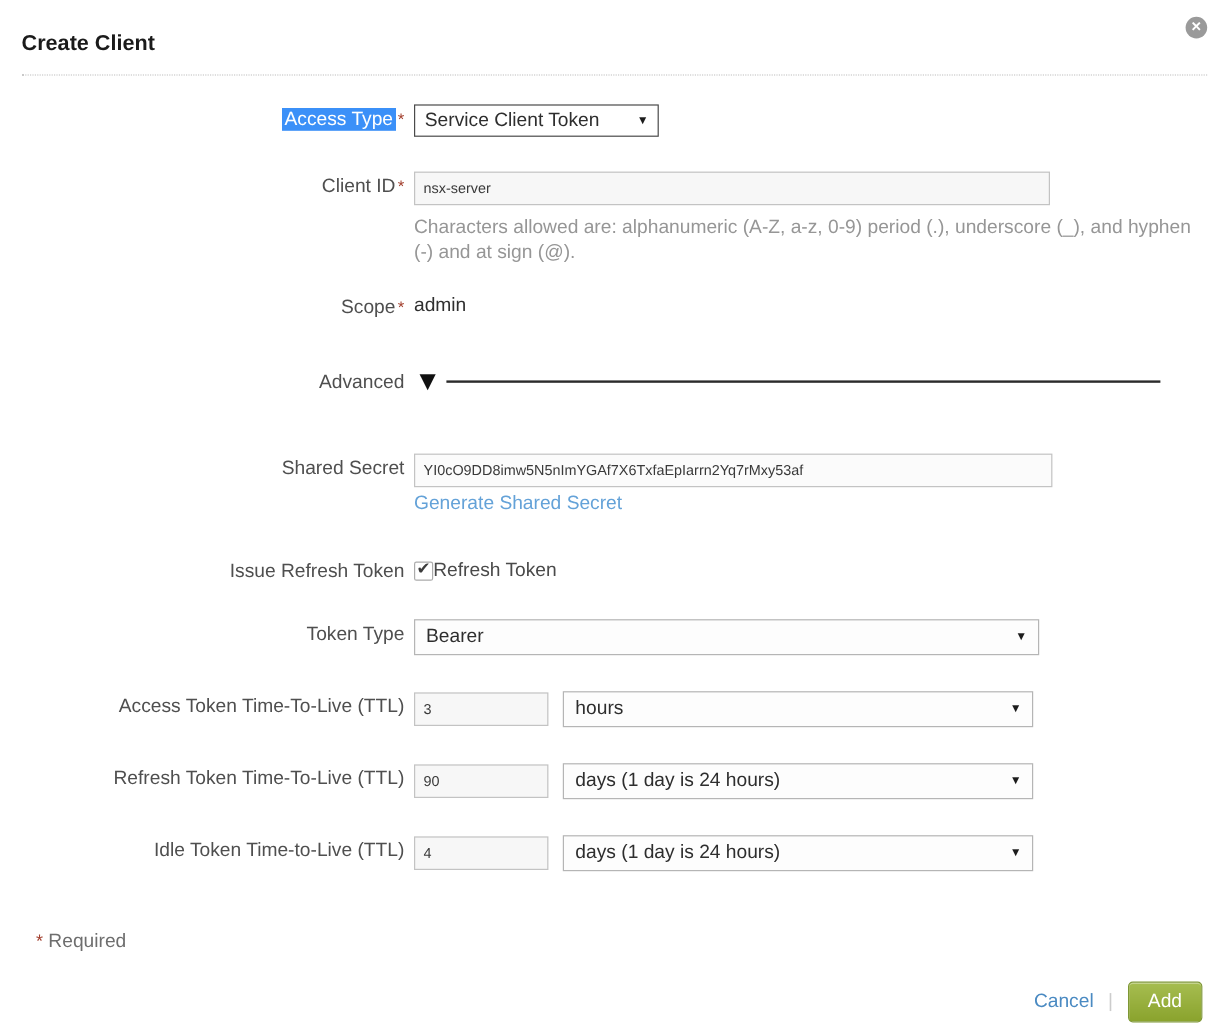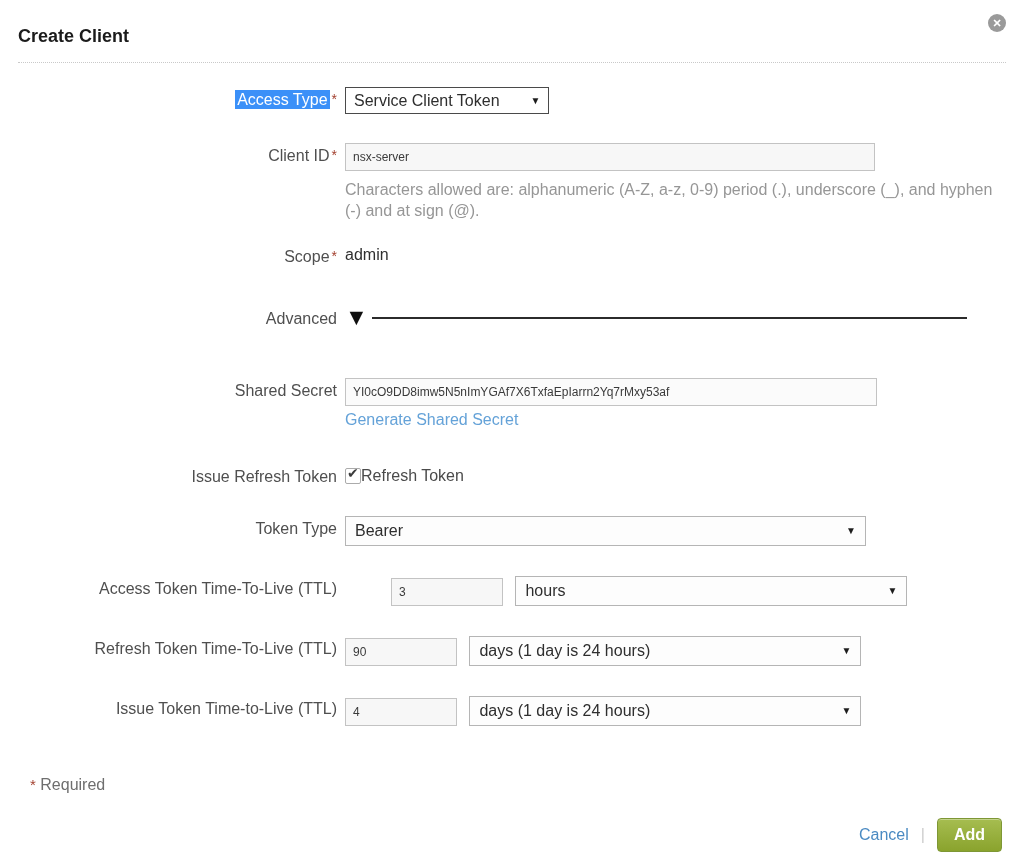--- a/index.html
+++ b/index.html
@@ -30,21 +30,21 @@
   .req { color: #a3402f; margin-left: 2px; font-size: 14px; vertical-align: top; }
   .selected-label { background: #3b90f8; color: #ffffff; padding: 1px 2px; }
 
   .row-access   { margin-top: 24px; }
   .row-clientid { margin-top: 29px; }
   .row-scope    { margin-top: 22px; }
   .row-advanced { margin-top: 40px; }
   .row-secret   { margin-top: 50px; }
   .row-refresh  { margin-top: 35px; }
   .row-tokentype{ margin-top: 30px; }
-  .row-attl     { margin-top: 30px; gap: 46px; }
+  .row-attl     { margin-top: 30px; }
   .row-rttl     { margin-top: 30px; }
   .row-ittl     { margin-top: 30px; }
 
   
   .text-input {
     font-family: "Liberation Sans", sans-serif;
     font-size: 12px; color: #3a3a3a;
     background: #f7f7f7; border: 1px solid #c3c3c3;
     padding: 3px 7px; height: 20px; box-sizing: content-box;
   }
@@ -94,21 +94,21 @@
   .footer {
     display: flex; align-items: center; justify-content: flex-end;
     margin-top: 24px; padding-right: 4px;
   }
   .cancel-link { color: #4a8ac2; cursor: pointer; text-decoration: none; text-align: right; }
   .footer-vbar { color: #cccccc; margin: 0 12px; }
   .add-btn {
     font-family: "Liberation Sans", sans-serif;
     background: linear-gradient(#a6bd50, #8aa32d);
     border: 1px solid #7e9735; border-radius: 4px;
-    color: #ffffff; font-size: 16px; font-weight: bold;
+    color: #ffffff; font-size: 16px; font-weight: normal;
     padding: 7px 16px; cursor: pointer;
     box-shadow: inset 0 1px 0 rgba(255,255,255,0.35);
   }
 </style>
 </head>
 <body>
 
 <div class="dialog">
 
   <div class="header">
@@ -218,21 +218,21 @@
       <input type="text" class="text-input input-ttl" value="90" style="">
       <div class="select select-unit">
         <span>days (1 day is 24 hours)</span>
         <span class="arrow">▼</span>
       </div>
     </div>
   </div>
 
   <div class="row row-ittl">
     <div class="label-cell">
-      <span>Issue Token Time-to-Live (TTL)</span>
+      <span>Idle Token Time-to-Live (TTL)</span>
     </div>
     <div class="field-cell">
       <input type="text" class="text-input input-ttl" value="4" style="">
       <div class="select select-unit">
         <span>days (1 day is 24 hours)</span>
         <span class="arrow">▼</span>
       </div>
     </div>
   </div>
 

